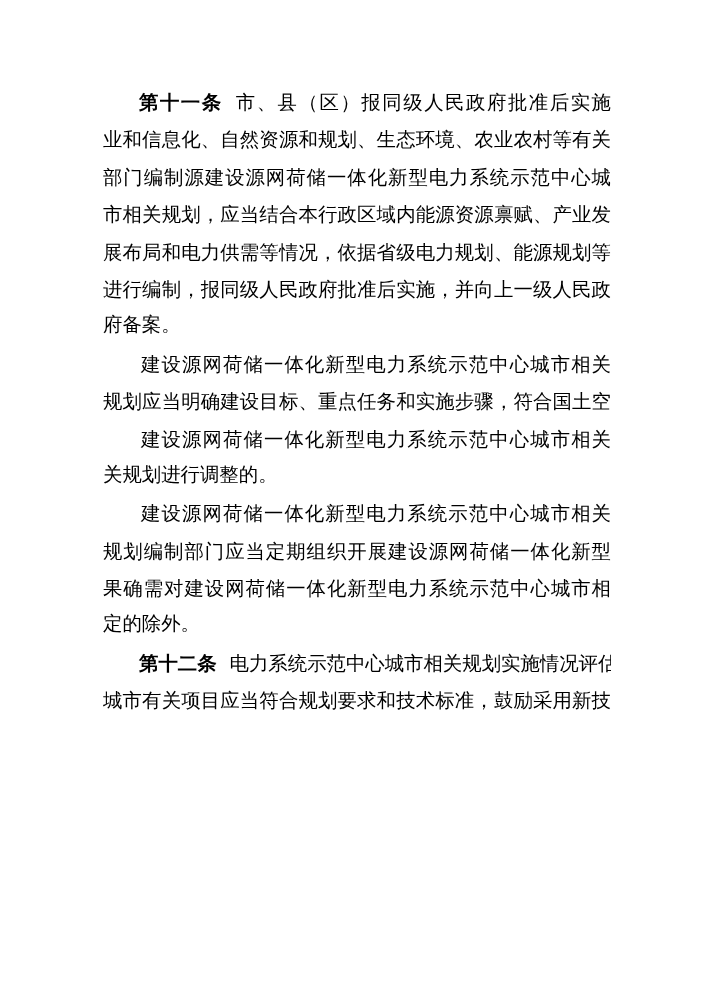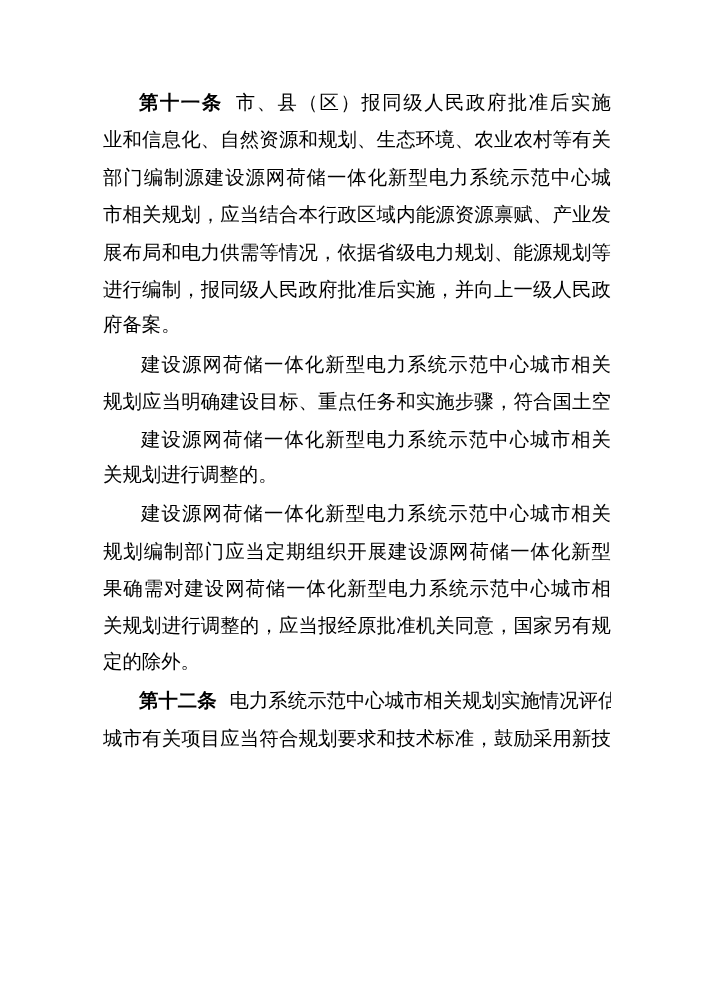--- a/index.html
+++ b/index.html
@@ -72,21 +72,20 @@
 
     <div class="para">
       <div class="line first">建设源网荷储一体化新型电力系统示范中心城市相关</div>
       <div class="line end">关规划进行调整的。</div>
     </div>
 
     <div class="para">
       <div class="line first">建设源网荷储一体化新型电力系统示范中心城市相关</div>
       <div class="line">规划编制部门应当定期组织开展建设源网荷储一体化新型</div>
       <div class="line">果确需对建设网荷储一体化新型电力系统示范中心城市相</div>
-      <div class="line">关规划进行调整的，应当报经原批准机关同意，国家另有规</div>
       <div class="line end">定的除外。</div>
     </div>
 
     <div class="para">
       <div class="line art">
         <span class="art-no">第十二条</span><span>电力系统示范中心城市相关规划实施情况评估</span>
       </div>
       <div class="line">城市有关项目应当符合规划要求和技术标准，鼓励采用新技</div>
     </div>
 

